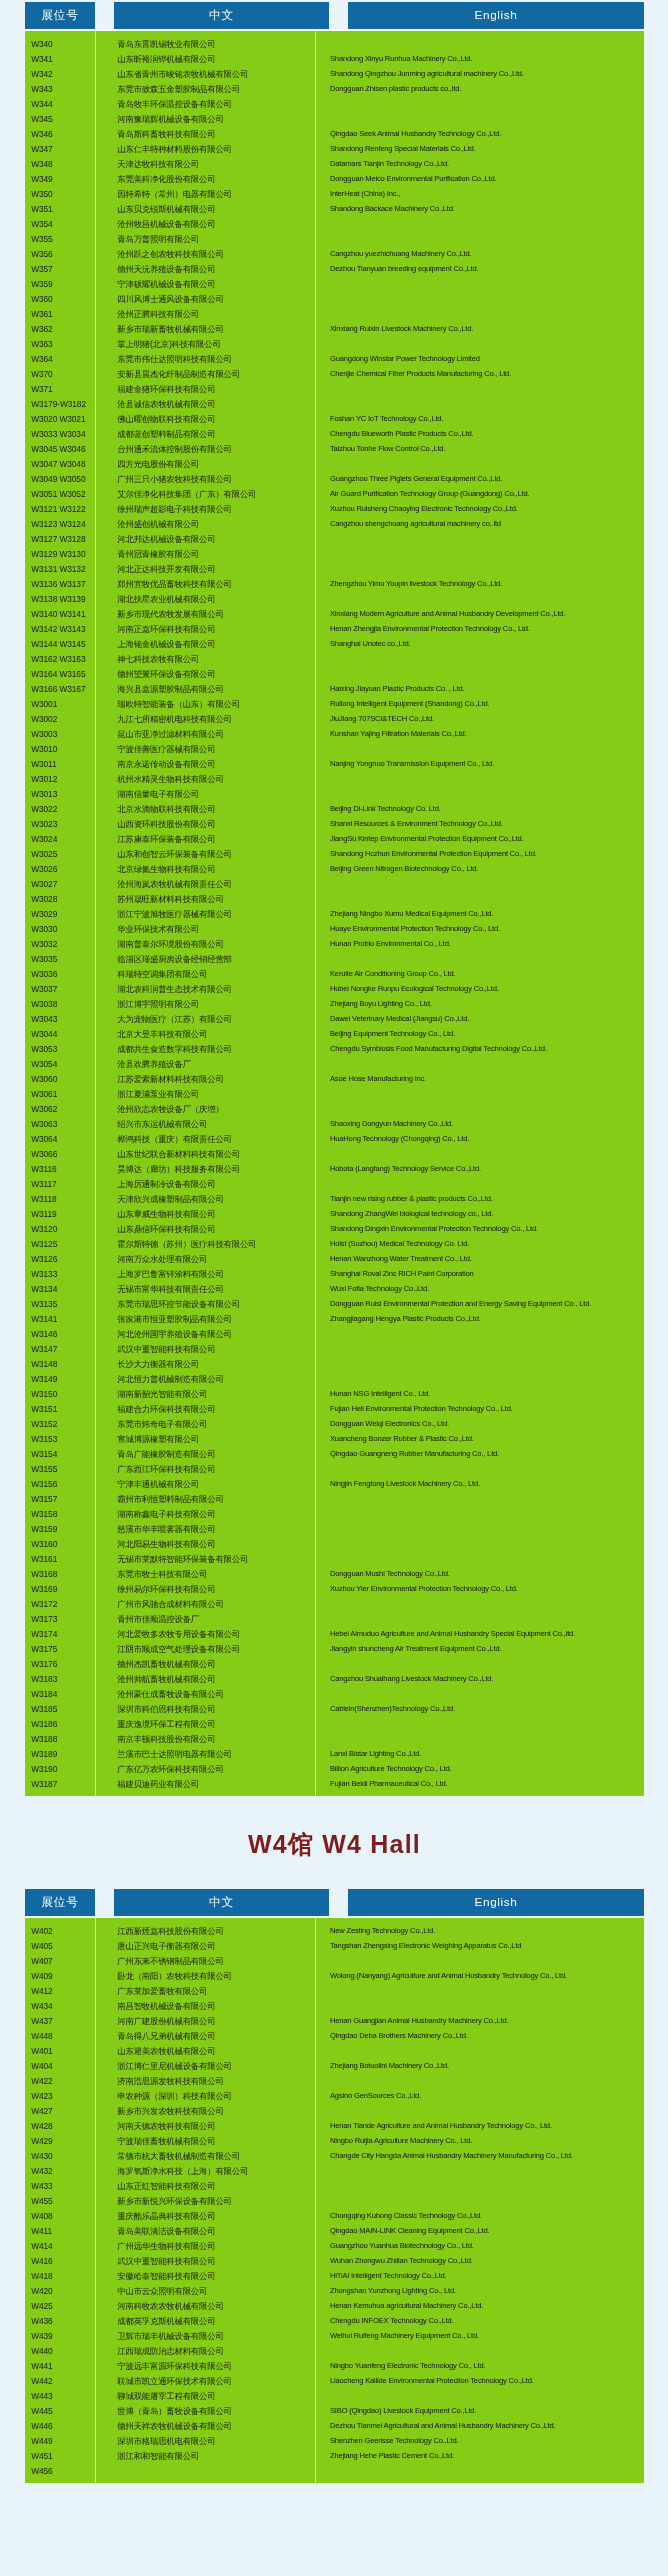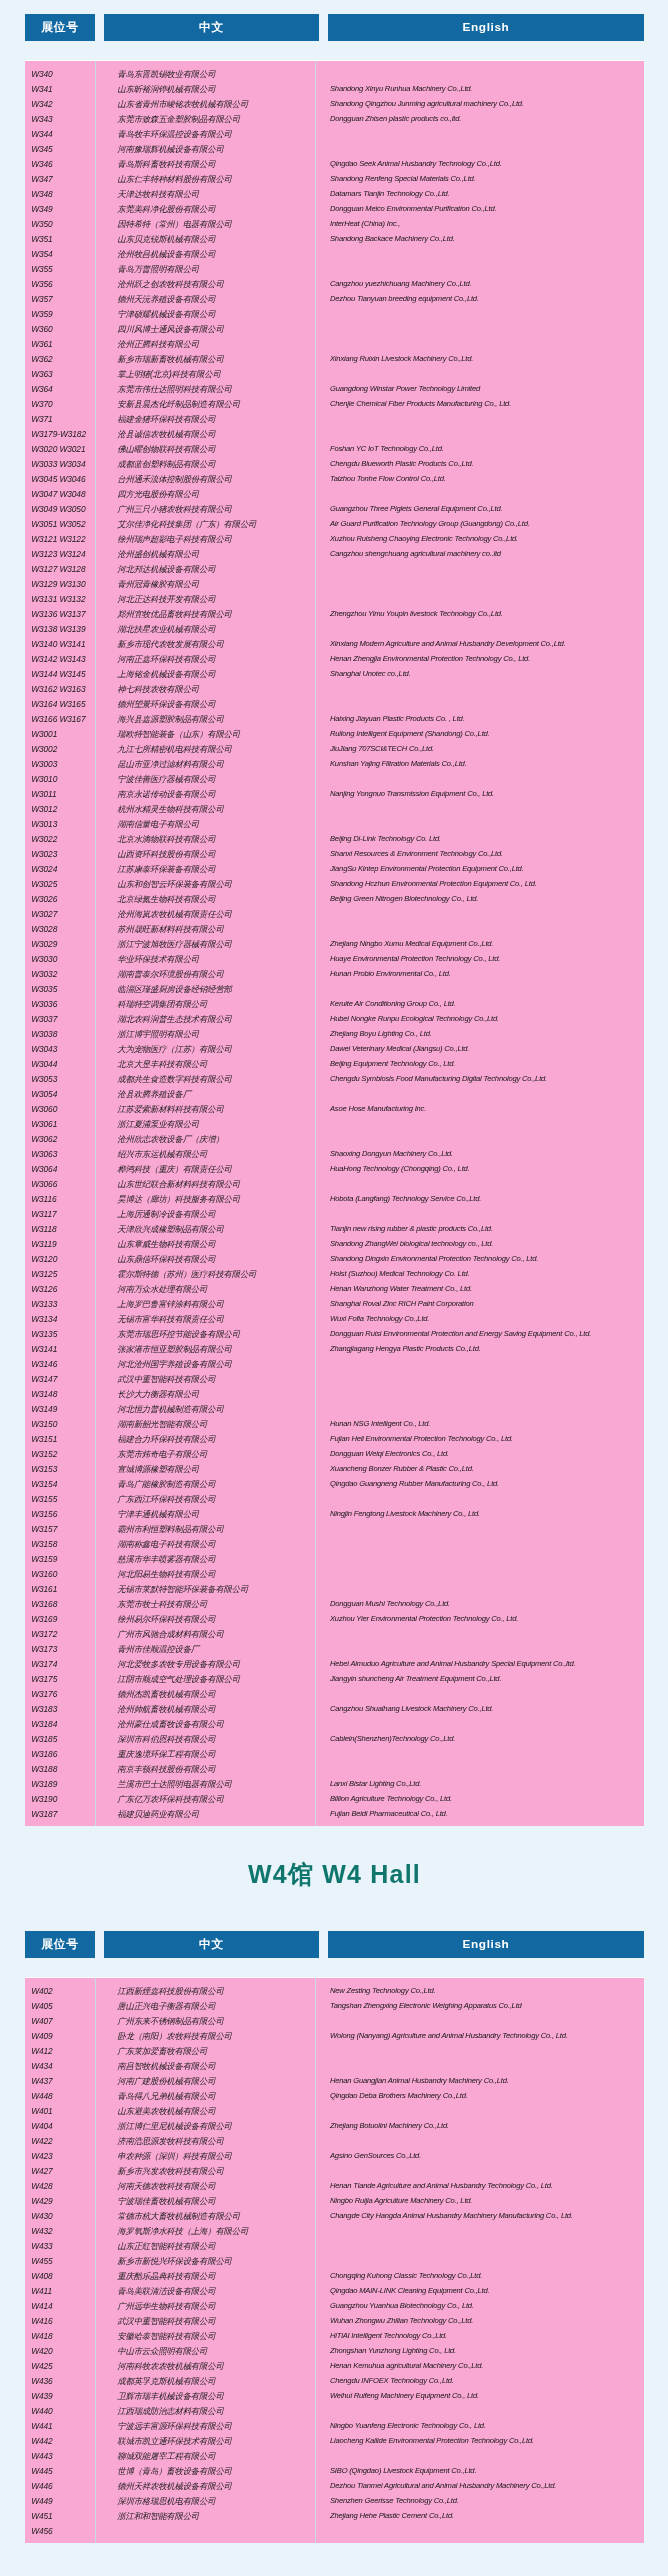--- a/index.html
+++ b/index.html
@@ -20,46 +20,44 @@
     box-sizing: border-box;
   }
 
   
   .table-block {
     width: 619px;
     margin: 0 auto;
   }
   .thead {
     display: flex;
-    gap: 9px;
-    padding-top: 14px;
-    font-weight: bold;
+    gap: 19px;
+    padding-top: 2px;
   }
   .thead .th {
     background: #1268a0;
     color: #ffffff;
     font-size: 11.8px;
     letter-spacing: 0.6px;
     height: 27px;
     line-height: 27px;
     text-align: center;
     box-sizing: border-box;
   }
   .th.c1 { width: 70px; flex: 0 0 70px; }
   .th.c2 { width: 215px; flex: 0 0 215px; }
   .th.c3 { flex: 1 1 auto; }
 
   .tbody {
-    background: #f9a8d4;
-    margin-top: 19px;
+    background: #84cc16;
+    margin-top: 1px;
     border-top: 0.6px solid #ffffff;
     padding: 5.6px 0 4.3px 0;
     box-sizing: border-box;
     position: relative;
-    font-style: italic;
   }
   .tbody::before,
   .tbody::after {
     content: "";
     position: absolute;
     top: 0;
     bottom: 0;
     width: 0.6px;
     background: #c6d9e6;
   }
@@ -98,21 +96,21 @@
     flex: 1 1 auto;
     padding-left: 10px;
     font-size: 7.6px;
     letter-spacing: -0.2px;
     color: #141414;
   }
 
   
   .hall-title {
     text-align: center;
-    color: #0f766e;
+    color: #7f1d1d;
     font-size: 25px;
     font-weight: bold;
     letter-spacing: 1.2px;
     padding: 32px 0 26px 0;
     font-family: "Liberation Sans", "DejaVu Sans", sans-serif;
   }
   .spacer-bottom { height: 6.2px; }
 </style>
 </head>
 <body>

